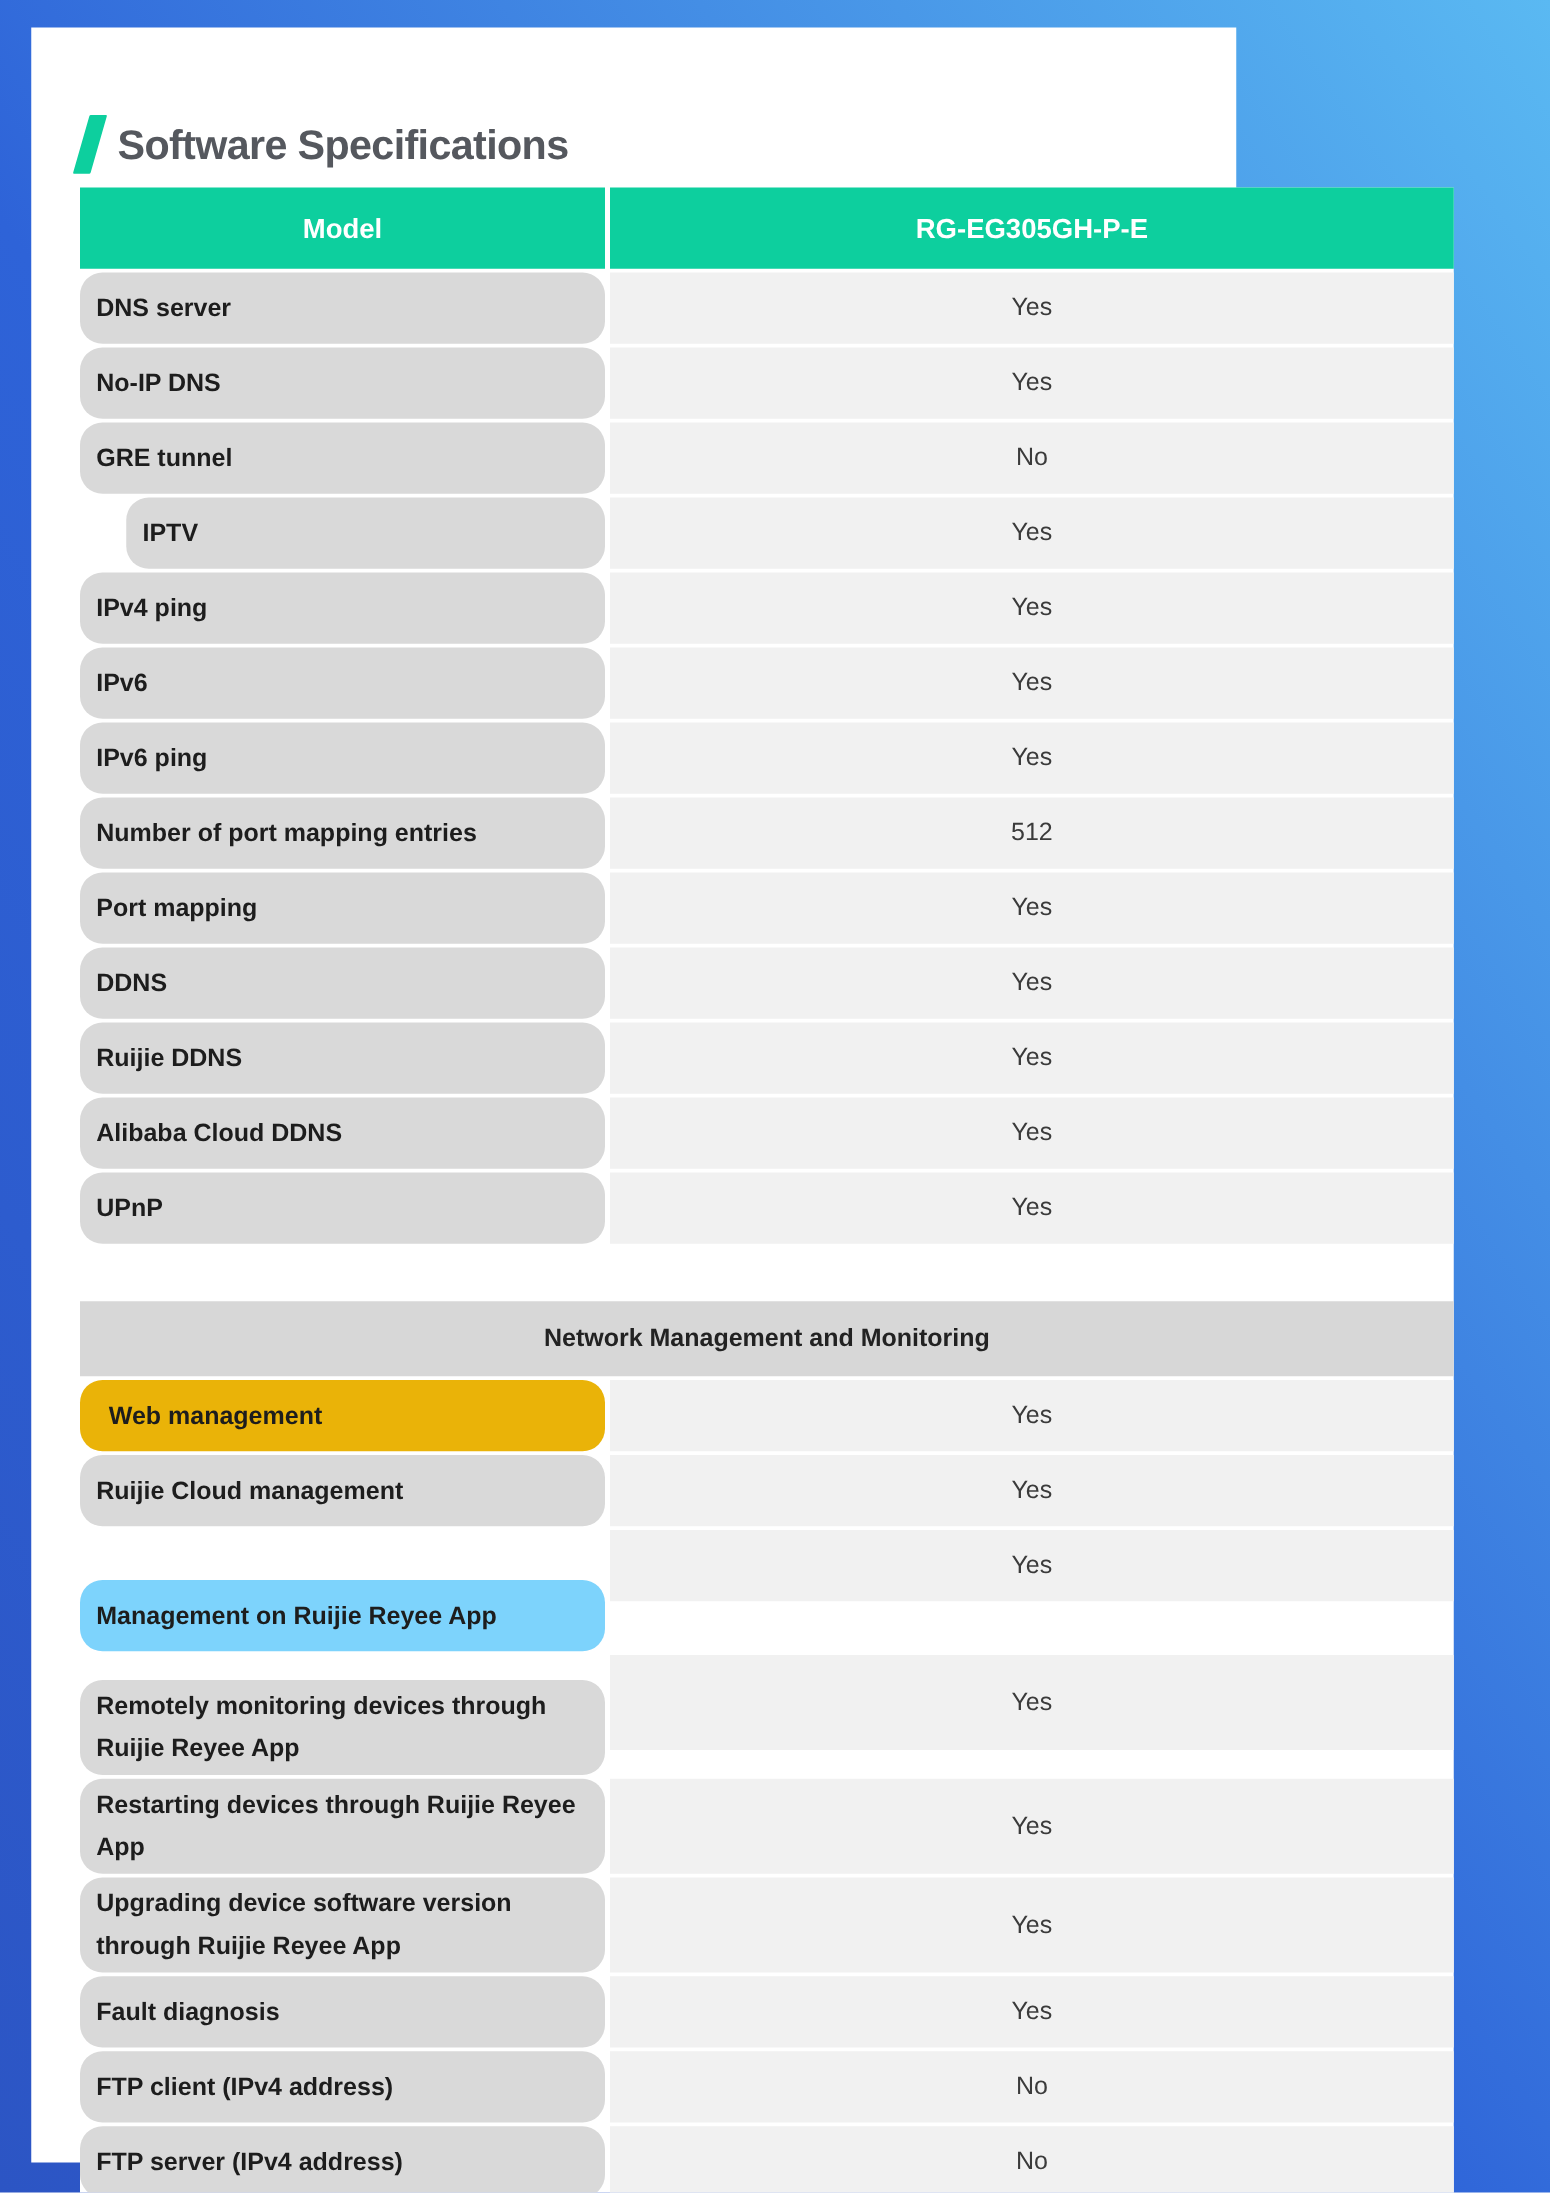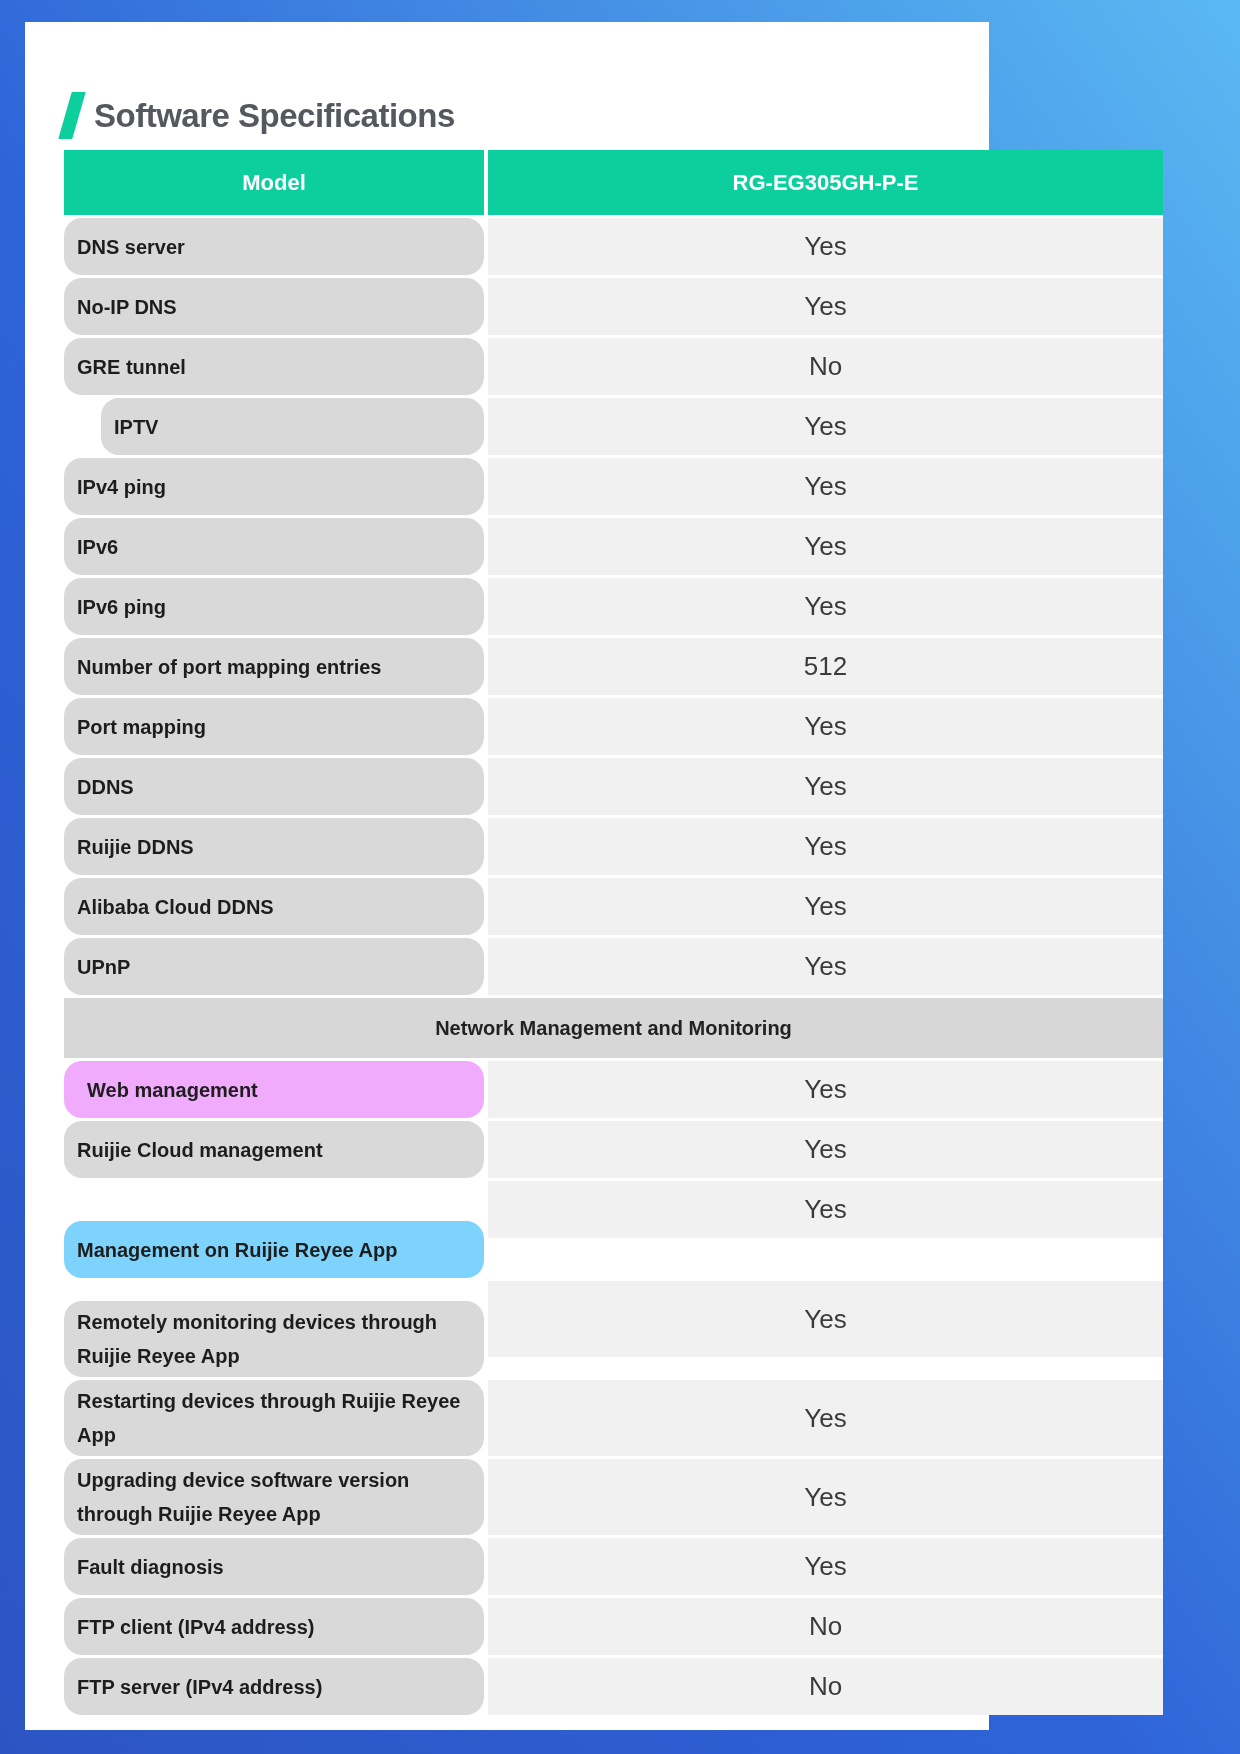--- a/index.html
+++ b/index.html
@@ -39,39 +39,39 @@
     width: 1099px;
     display: grid;
     grid-template-columns: 420px 675px;
     column-gap: 4px;
     row-gap: 3px;
     background: #ffffff;
   }
   .cell { display: flex; align-items: center; }
   .h-header  { height: 65px; }
   .h-single  { height: 57px; }
-  .h-section { height: 60px; }
+  .h-section { height: 60px; margin-top: 43px; }
   .h-tall    { height: 76px; }
   .cell-header {
     color: #ffffff;
     font-weight: bold;
     font-size: 22px;
     justify-content: center;
   }
   .cell-label {
     font-weight: bold;
     font-size: 20px;
     color: #1d1d1d;
     padding-left: 13px;
     padding-right: 22px;
     line-height: 1.7;
     border-radius: 18px;
   }
   .cell-value {
-    font-size: 26px;
+    font-size: 20px;
     color: #3b3b3b;
     justify-content: center;
   }
   .cell-section {
     grid-column: 1 / -1;
     font-weight: bold;
     font-size: 20px;
     color: #222222;
     justify-content: center;
   }
@@ -124,21 +124,21 @@
     <div class="cell cell-value h-single" style="background: rgb(241, 241, 241);">Yes</div>
 
     <div class="cell cell-label h-single" style="background: rgb(217, 217, 217);">Alibaba Cloud DDNS</div>
     <div class="cell cell-value h-single" style="background: rgb(241, 241, 241);">Yes</div>
 
     <div class="cell cell-label h-single" style="background: rgb(217, 217, 217);">UPnP</div>
     <div class="cell cell-value h-single" style="background: rgb(241, 241, 241);">Yes</div>
 
     <div class="cell cell-section h-section" style="background: rgb(215, 215, 215);">Network Management and Monitoring</div>
 
-    <div class="cell cell-label h-single" style="background: #f0abfc; padding-left: 23px;">Web management</div>
+    <div class="cell cell-label h-single" style="background: #eab308; padding-left: 23px;">Web management</div>
     <div class="cell cell-value h-single" style="background: rgb(241, 241, 241);">Yes</div>
 
     <div class="cell cell-label h-single" style="background: rgb(217, 217, 217);">Ruijie Cloud management</div>
     <div class="cell cell-value h-single" style="background: rgb(241, 241, 241);">Yes</div>
 
     <div class="cell cell-label h-single" style="background: #7dd3fc; margin-top: 40px;">Management on Ruijie Reyee App</div>
     <div class="cell cell-value h-single" style="background: rgb(241, 241, 241);">Yes</div>
 
     <div class="cell cell-label h-tall" style="background: rgb(217, 217, 217); margin-top: 20px;">Remotely monitoring devices through Ruijie Reyee App</div>
     <div class="cell cell-value h-tall" style="background: rgb(241, 241, 241);">Yes</div>

